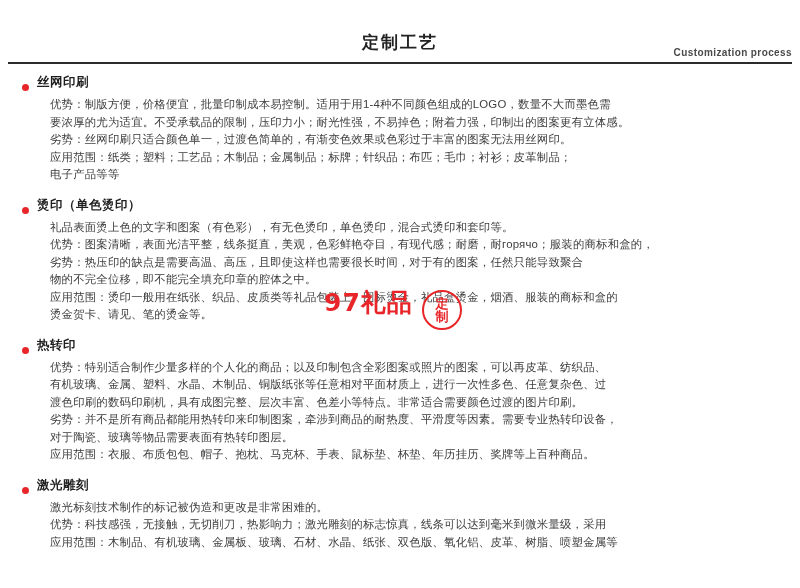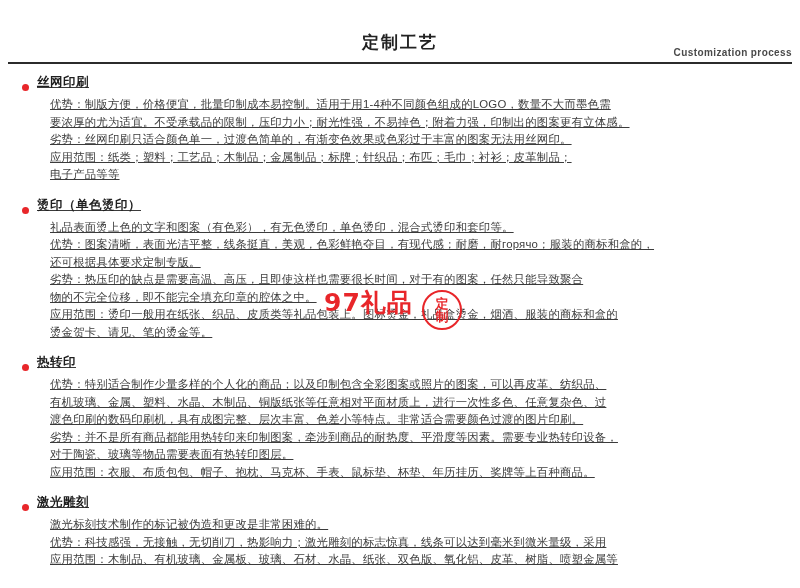--- a/index.html
+++ b/index.html
@@ -13,21 +13,20 @@
     font-family: "Liberation Sans", sans-serif;
     color: #3b3b3b;
     overflow: hidden;
     position: relative;
   }
   .page {
     width: 800px;
     height: 588px;
     position: relative;
     box-sizing: border-box;
-    text-decoration: underline;
   }
   .header {
     position: relative;
     height: 62px;
   }
   .header-title {
     position: absolute;
     left: 0;
     right: 0;
     top: 31px;
@@ -156,21 +155,20 @@
     </div>
 
     <div class="section">
       <div class="sec-head">
         <span class="bullet"></span>
         <span class="sec-title">烫印（单色烫印）</span>
       </div>
       <div class="para">
         <p>礼品表面烫上色的文字和图案（有色彩），有无色烫印，单色烫印，混合式烫印和套印等。</p>
         <p>优势：图案清晰，表面光洁平整，线条挺直，美观，色彩鲜艳夺目，有现代感；耐磨，耐горячо；服装的商标和盒的，</p>
-        <p>还可根据具体要求定制专版。</p>
         <p>劣势：热压印的缺点是需要高温、高压，且即使这样也需要很长时间，对于有的图案，任然只能导致聚合</p>
         <p>物的不完全位移，即不能完全填充印章的腔体之中。</p>
         <p>应用范围：烫印一般用在纸张、织品、皮质类等礼品包装上。图标烫金，礼品盒烫金，烟酒、服装的商标和盒的</p>
         <p>烫金贺卡、请见、笔的烫金等。</p>
       </div>
     </div>
 
     <div class="section">
       <div class="sec-head">
         <span class="bullet"></span>

